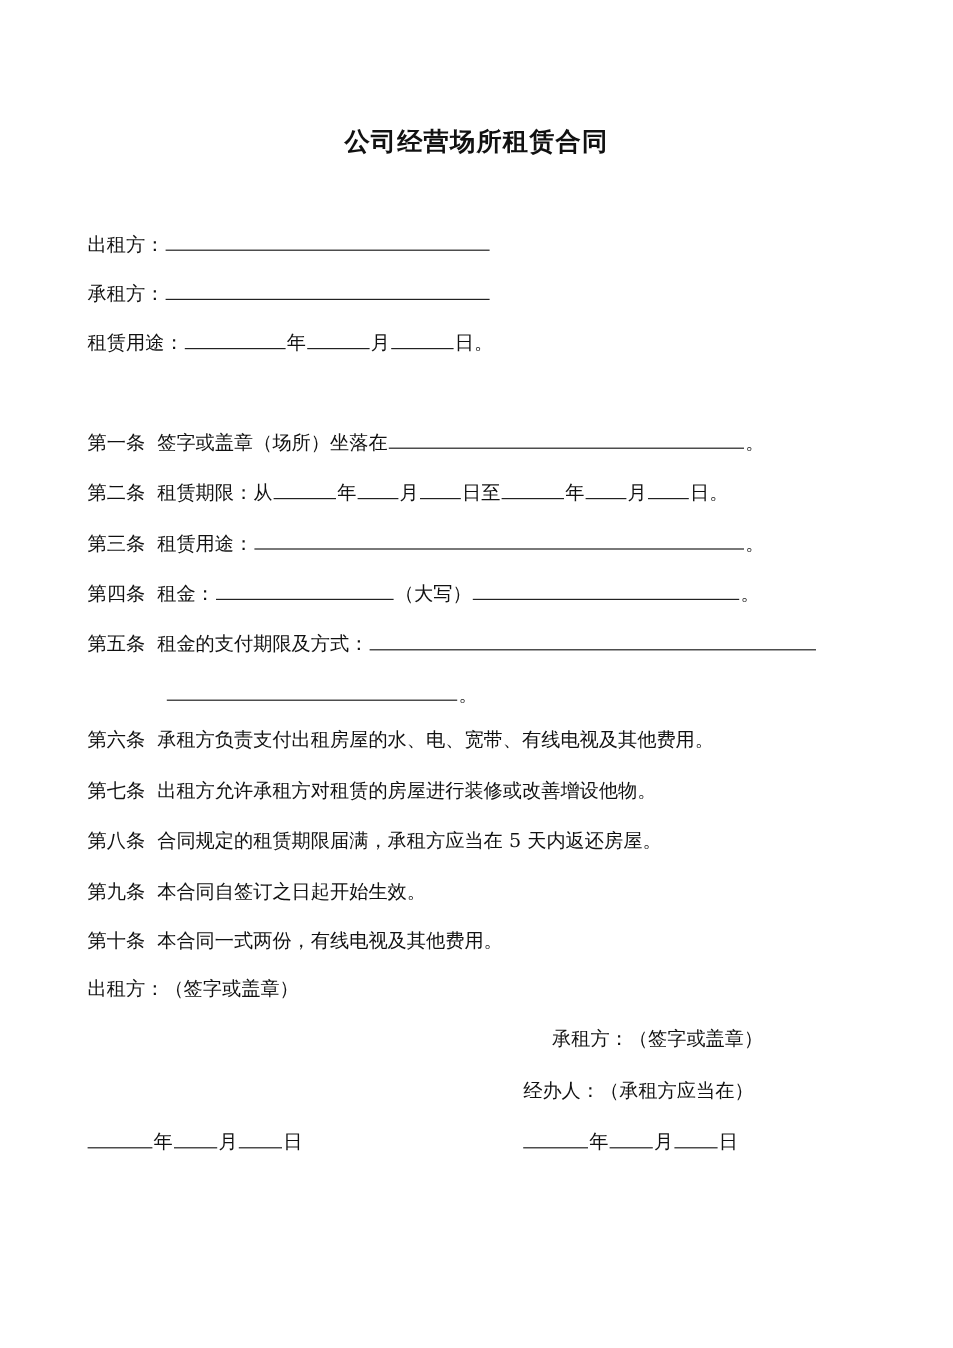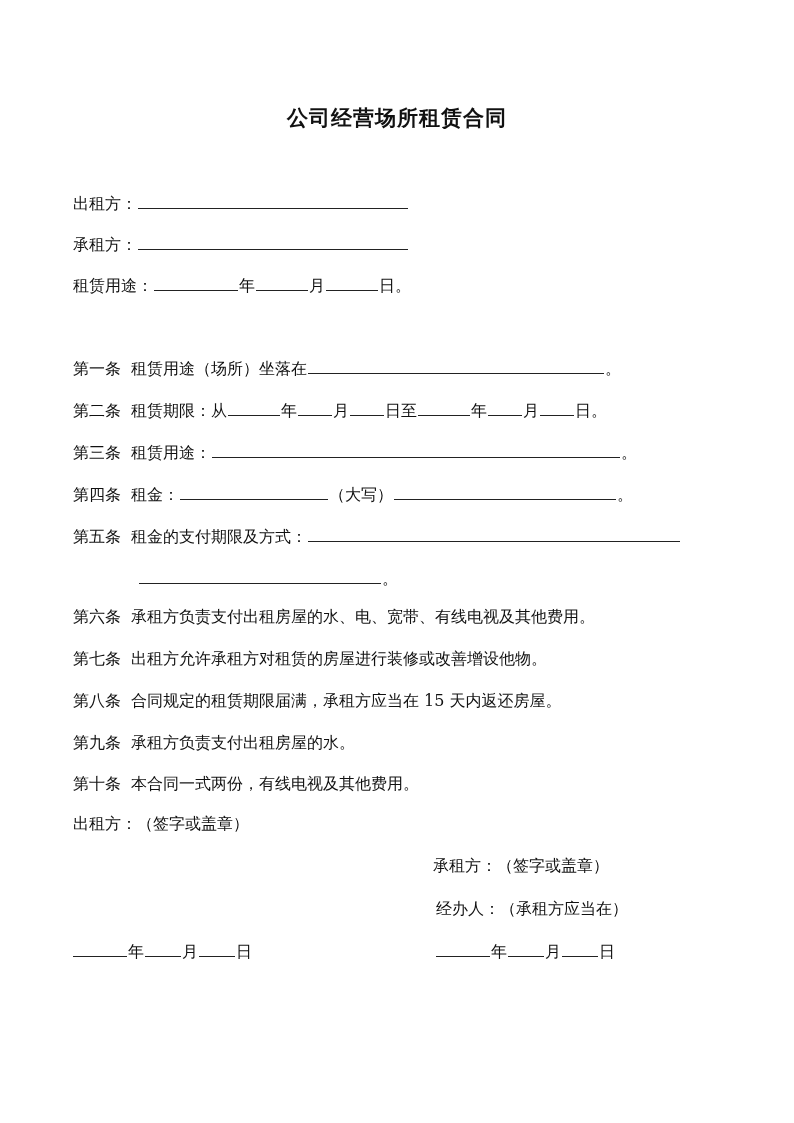--- a/index.html
+++ b/index.html
@@ -20,21 +20,21 @@
   <span>出租方：</span><span class="u" style="width:270px"></span>
 </div>
 <div class="line" style="top:233px">
   <span>承租方：</span><span class="u" style="width:270px"></span>
 </div>
 <div class="line" style="top:274px">
   <span>租赁用途：</span><span class="u" style="width:84px"></span><span>年</span><span class="u" style="width:52px"></span><span>月</span><span class="u" style="width:52px"></span><span>日。</span>
 </div>
 
 <div class="line" style="top:357px">
-  <span class="art">第一条</span><span>租赁用途（场所）坐落在</span><span class="u" style="width:296px"></span><span>。</span>
+  <span class="art">第一条</span><span>签字或盖章（场所）坐落在</span><span class="u" style="width:296px"></span><span>。</span>
 </div>
 <div class="line" style="top:399px">
   <span class="art">第二条</span><span>租赁期限：从</span><span class="u" style="width:52px"></span><span>年</span><span class="u" style="width:34px"></span><span>月</span><span class="u" style="width:34px"></span><span>日至</span><span class="u" style="width:52px"></span><span>年</span><span class="u" style="width:34px"></span><span>月</span><span class="u" style="width:34px"></span><span>日。</span>
 </div>
 <div class="line" style="top:441px">
   <span class="art">第三条</span><span>租赁用途：</span><span class="u" style="width:408px"></span><span>。</span>
 </div>
 <div class="line" style="top:483px">
   <span class="art">第四条</span><span>租金：</span><span class="u" style="width:148px"></span><span>（大写）</span><span class="u" style="width:222px"></span><span>。</span>
 </div>
@@ -45,31 +45,31 @@
   <span class="u" style="width:242px"></span><span>。</span>
 </div>
 
 <div class="line" style="top:606px">
   <span class="art">第六条</span><span>承租方负责支付出租房屋的水、电、宽带、有线电视及其他费用。</span>
 </div>
 <div class="line" style="top:648px">
   <span class="art">第七条</span><span>出租方允许承租方对租赁的房屋进行装修或改善增设他物。</span>
 </div>
 <div class="line" style="top:690px">
-  <span class="art">第八条</span><span>合同规定的租赁期限届满，承租方应当在 15 天内返还房屋。</span>
+  <span class="art">第八条</span><span>合同规定的租赁期限届满，承租方应当在 5 天内返还房屋。</span>
 </div>
 <div class="line" style="top:732px">
-  <span class="art">第九条</span><span>承租方负责支付出租房屋的水。</span>
+  <span class="art">第九条</span><span>本合同自签订之日起开始生效。</span>
 </div>
 <div class="line" style="top:773px">
   <span class="art">第十条</span><span>本合同一式两份，有线电视及其他费用。</span>
 </div>
 
 <div class="line" style="top:813px">出租方：（签字或盖章）</div>
-<div class="line" style="top:855px;left:433px">承租方：（签字或盖章）</div>
+<div class="line" style="top:855px;left:460px">承租方：（签字或盖章）</div>
 <div class="line" style="top:898px;left:436px">经办人：（承租方应当在）</div>
 
 <div class="line" style="top:940px">
   <span class="u" style="width:54px;margin-left:0"></span><span>年</span><span class="u" style="width:36px"></span><span>月</span><span class="u" style="width:36px"></span><span>日</span>
 </div>
 <div class="line" style="top:940px;left:436px">
   <span class="u" style="width:54px;margin-left:0"></span><span>年</span><span class="u" style="width:36px"></span><span>月</span><span class="u" style="width:36px"></span><span>日</span>
 </div>
 
 </body></html>

